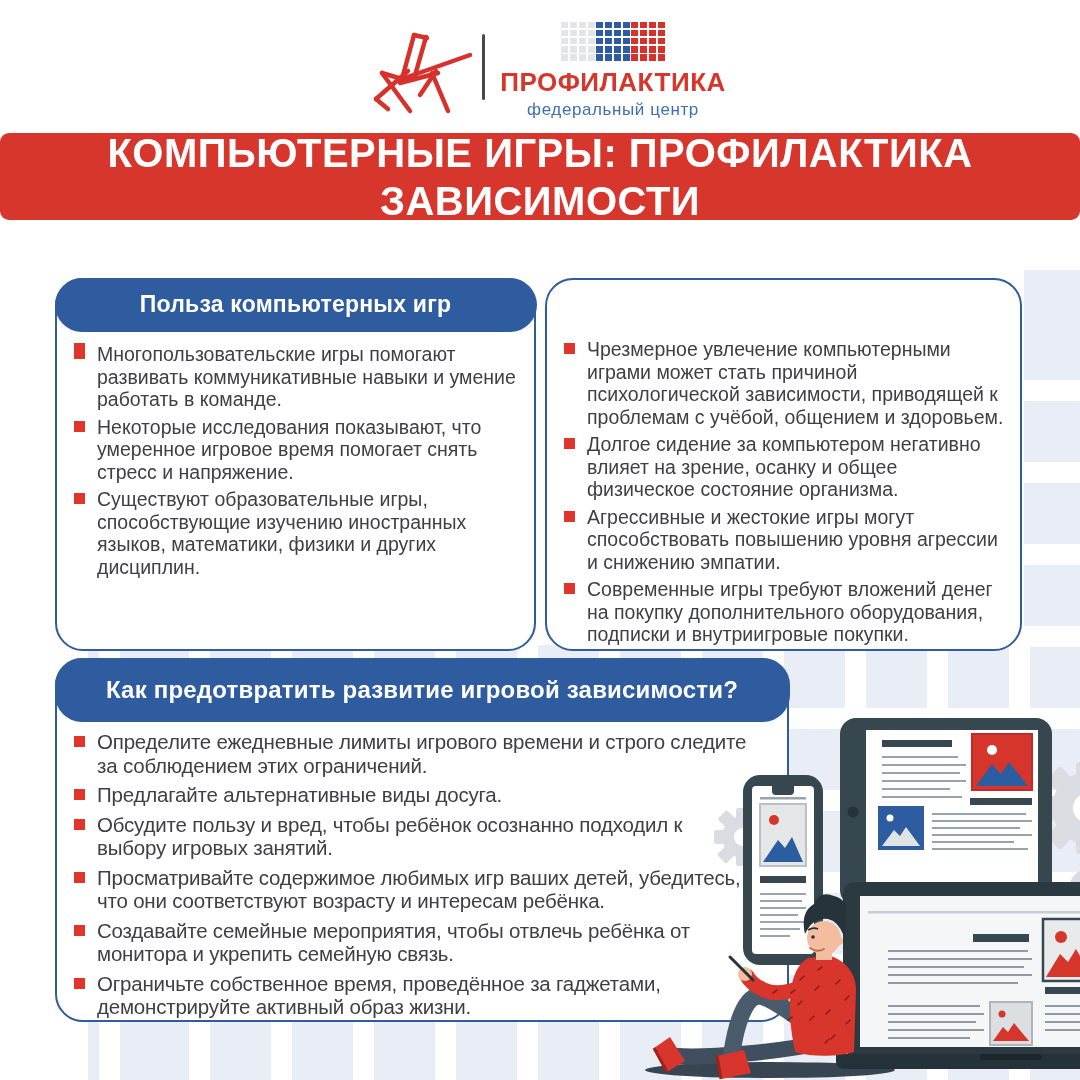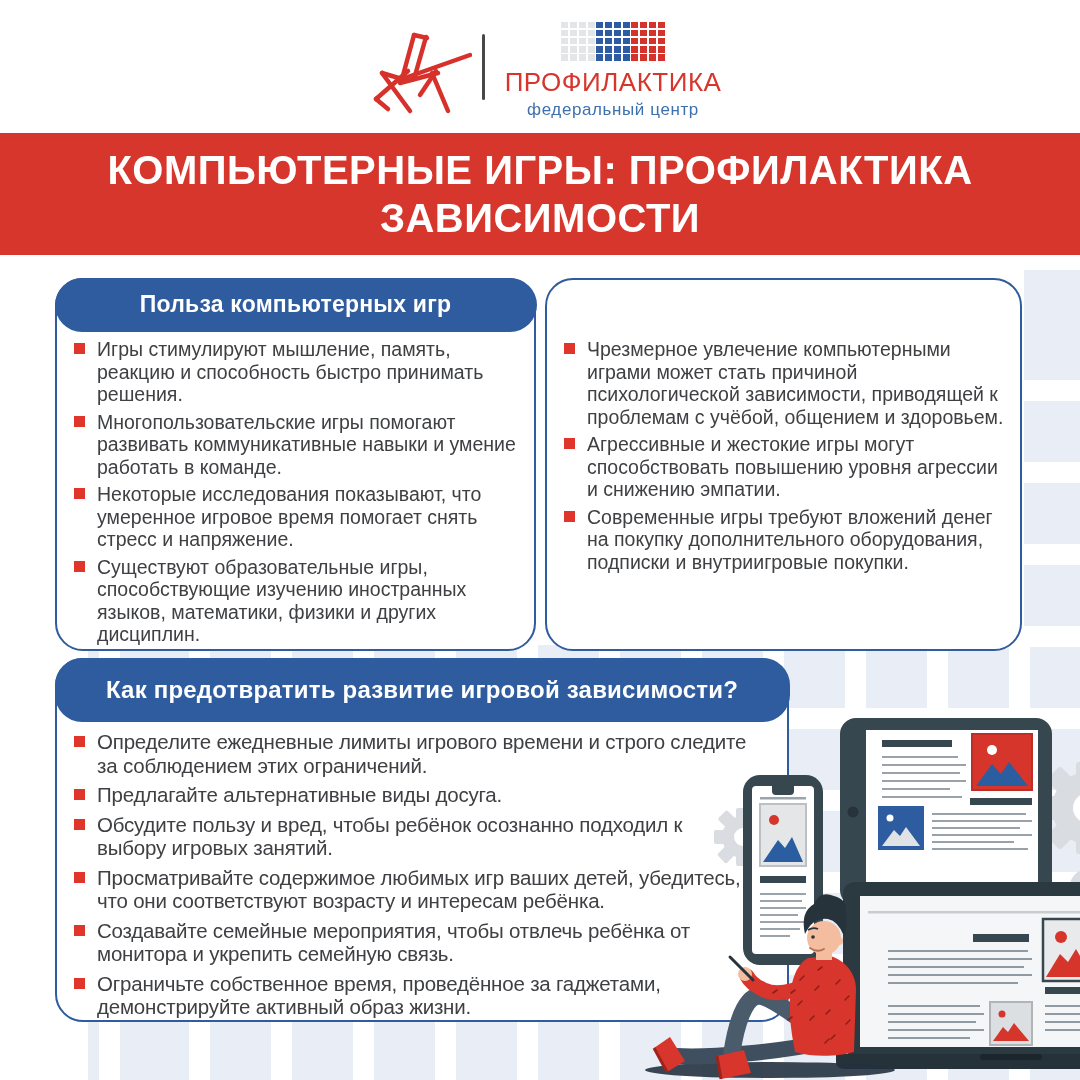--- a/index.html
+++ b/index.html
@@ -27,25 +27,25 @@
   .pattern-b{left:1024px;top:270px;width:56px;height:377px;background-position:0px 49px,6px 0px;}
   .pattern-c{left:88px;top:1022px;width:992px;height:58px;
     background-image:repeating-linear-gradient(90deg, var(--pattern-blue) 0 61px, transparent 61px 82px);
     background-position:40px 0px;}
   
   .chair-logo{position:absolute;left:352px;top:20px;width:120px;height:98px;z-index:2;}
   .logo-divider{position:absolute;left:482px;top:34px;width:3px;height:66px;background:#474747;border-radius:2px;z-index:2;}
   .brand{position:absolute;left:505px;top:22px;width:216px;z-index:2;display:flex;flex-direction:column;align-items:center;}
   .logo-grid{display:grid;grid-template-columns:repeat(12,7px);grid-auto-rows:6.3px;gap:1.8px;margin-bottom:7px;}
   .logo-grid div{width:7px;height:6.3px;}
-  .brand-name{color:var(--accent-red);font-weight:normal;font-size:26px;letter-spacing:0.5px;line-height:28px;white-space:nowrap;}
+  .brand-name{color:var(--accent-red);font-weight:bold;font-size:26px;letter-spacing:0.5px;line-height:28px;white-space:nowrap;}
   .brand-sub{color:var(--subtitle-blue);font-size:17px;letter-spacing:0.6px;margin-top:4px;white-space:nowrap;}
   
-  .banner{position:absolute;left:0;top:133px;width:1080px;height:122px;background:var(--accent-red);
-    display:flex;align-items:center;justify-content:center;z-index:2;}
+  .banner{position:absolute;left:0;top:133px;width:1080px;height:87px;background:var(--accent-red);
+    display:flex;align-items:center;justify-content:center;z-index:2;border-radius:9px;}
   .banner-title{color:#fff;font-weight:bold;font-size:40px;line-height:48px;letter-spacing:0.5px;
     text-align:center;max-width:880px;}
   
   .card{position:absolute;background:#fff;border:2.5px solid var(--accent-blue);border-radius:28px;
     box-sizing:border-box;z-index:2;}
   .card-header{position:absolute;top:-2.5px;left:-2.5px;right:-2.5px;height:54px;background:var(--accent-blue);
     border-radius:27px;color:#fff;font-weight:bold;font-size:23px;letter-spacing:0.2px;
     display:flex;align-items:center;justify-content:center;}
   .card-benefits{left:55px;top:278px;width:481px;height:373px;}
   .card-harm{left:545px;top:278px;width:477px;height:373px;}
@@ -154,31 +154,31 @@
 
   <div class="banner">
     <div class="banner-title">КОМПЬЮТЕРНЫЕ ИГРЫ: ПРОФИЛАКТИКА ЗАВИСИМОСТИ</div>
   </div>
 
   <section class="card card-benefits">
     <div class="card-header">
       <span>Польза компьютерных игр</span>
     </div>
     <ul class="card-list">
-      <li><span class="bullet"></span><span>Игры стимулируют мышление, память, реакцию и способность быстро принимать решения.</span></li>
+      <li><span class="bullet"></span></li>
       <li><span class="bullet"></span><span>Многопользовательские игры помогают развивать коммуникативные навыки и умение работать в команде.</span></li>
       <li><span class="bullet"></span><span>Некоторые исследования показывают, что умеренное игровое время помогает снять стресс и напряжение.</span></li>
       <li><span class="bullet"></span><span>Существуют образовательные игры, способствующие изучению иностранных языков, математики, физики и других дисциплин.</span></li>
     </ul>
   </section>
 
   <section class="card card-harm">
     <ul class="card-list">
       <li><span class="bullet"></span><span>Чрезмерное увлечение компьютерными играми может стать причиной психологической зависимости, приводящей к проблемам с учёбой, общением и здоровьем.</span></li>
-      <li><span class="bullet"></span></li>
+      <li><span class="bullet"></span><span>Долгое сидение за компьютером негативно влияет на зрение, осанку и общее физическое состояние организма.</span></li>
       <li><span class="bullet"></span><span>Агрессивные и жестокие игры могут способствовать повышению уровня агрессии и снижению эмпатии.</span></li>
       <li><span class="bullet"></span><span>Современные игры требуют вложений денег на покупку дополнительного оборудования, подписки и внутриигровые покупки.</span></li>
     </ul>
   </section>
 
   <section class="card card-wide">
     <div class="card-header">
       <span>Как предотвратить развитие игровой зависимости?</span>
     </div>
     <ul class="card-list">

